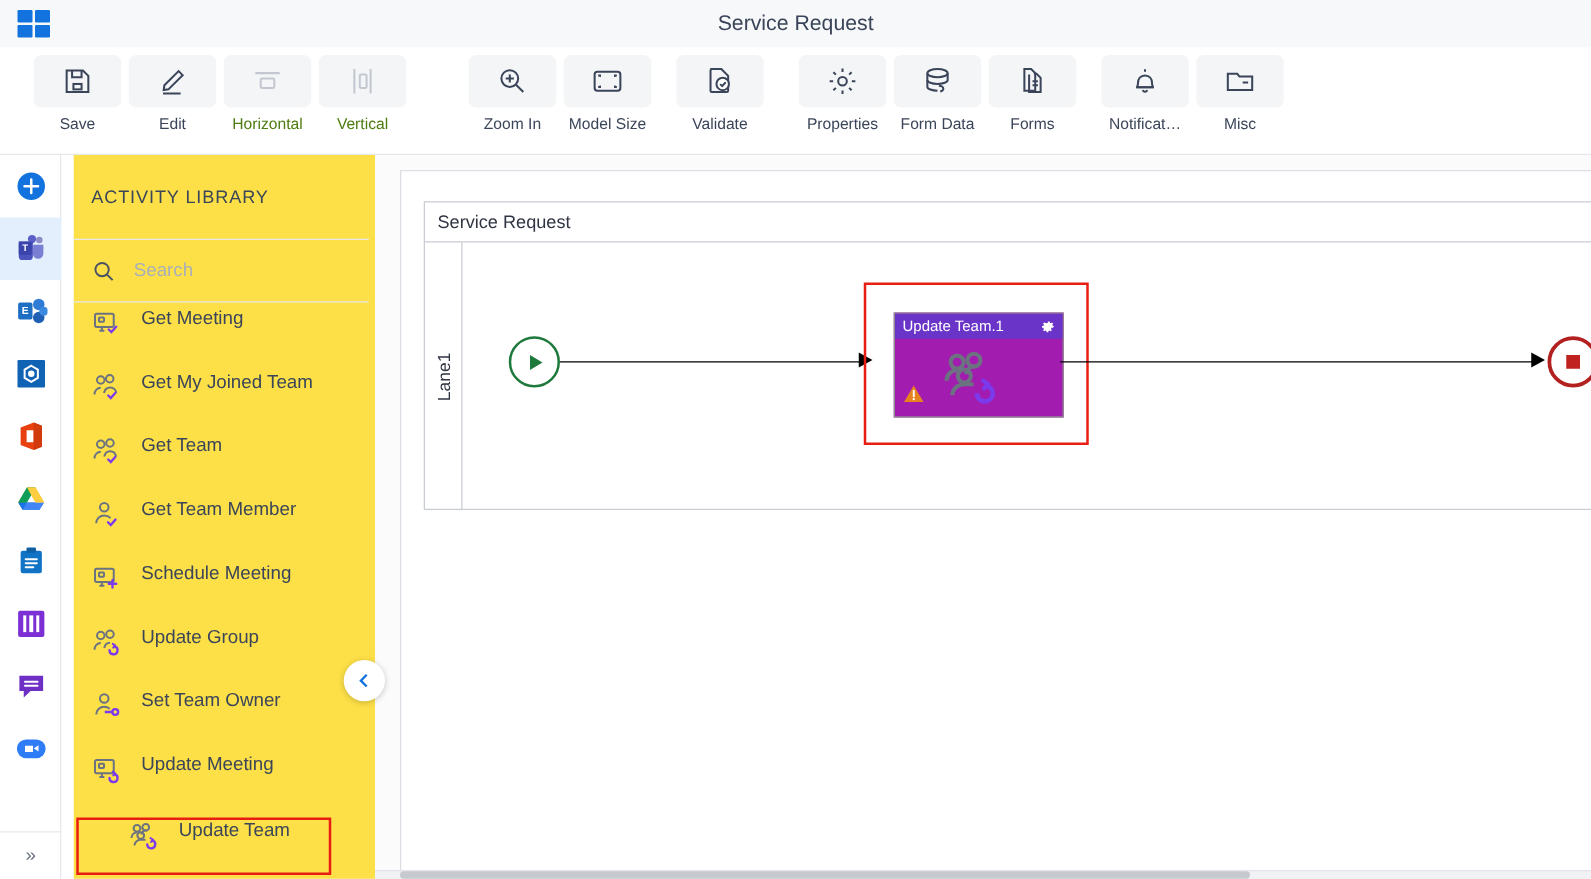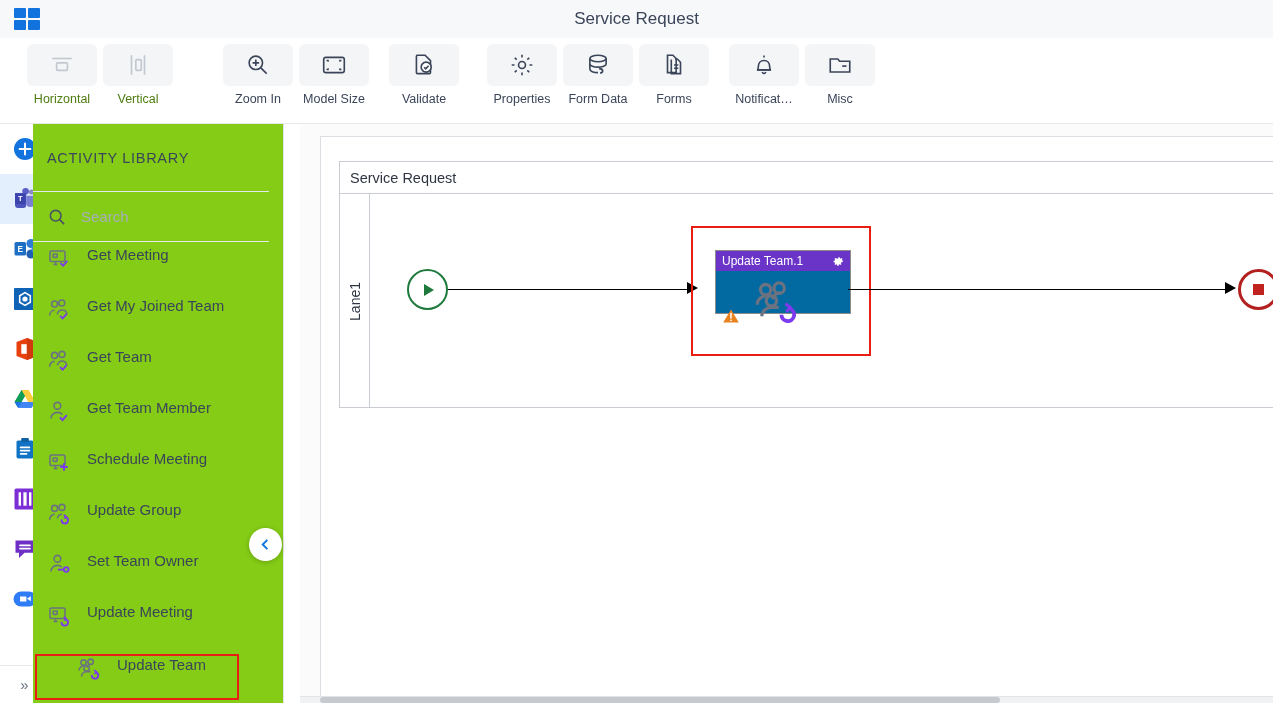--- a/index.html
+++ b/index.html
@@ -73,22 +73,22 @@
     position: absolute; left: 0; bottom: 0; width: 49px; height: 38px;
     border-top: 1px solid #e6e8ec;
     display: flex; align-items: center; justify-content: center;
     cursor: pointer; color: #6a7280; font-size: 15px;
   }
 
   .ic { width: 26px; height: 26px; display: block; }
 
   
   .panel {
-    position: absolute; left: 33px; top: 124px; width: 251px; height: 579px;
-    background: #84cc16; border-right: 1px solid #e0e2e7;
+    position: absolute; left: 59px; top: 124px; width: 251px; height: 579px;
+    background: #fde047; border-right: 1px solid #e0e2e7;
   }
   .panel-title {
     height: 68px; line-height: 68px; padding-left: 14px;
     font-size: 14.5px; letter-spacing: .7px; font-weight: 400; color: #3b4559;
     border-bottom: 1px solid #e6e8ec; margin: 0 14px 0 0;
   }
   .panel-search {
     height: 50px; display: flex; align-items: center;
     border-bottom: 1px solid #e6e8ec; margin-right: 14px; padding-left: 14px;
   }
@@ -189,22 +189,22 @@
     border-top: 6.5px solid transparent;
     border-bottom: 6.5px solid transparent;
   }
 
   .task-select {
     position: absolute; left: 321px; top: 32px;
     width: 180px; height: 130px; border: 2px solid #e81e13;
   }
   .task {
     position: absolute; left: 22px; top: 22px;
-    width: 136px; height: 64px;
-    border: 1px solid #8c8c8c; background: #0369a1;
+    width: 136px; height: 84px;
+    border: 1px solid #8c8c8c; background: #a21caf;
   }
   .task-head {
     height: 20px; background: #6b34c8;
     display: flex; align-items: center; justify-content: space-between;
     padding: 0 5px 0 6px;
   }
   .task-head .tname { font-size: 12px; color: #fff; white-space: nowrap; }
   .task-head .tgear { color: #fff; display:flex; }
   .task-body { position: relative; height: 63px; }
   .task-body .tmain { position: absolute; left: 36px; top: 6px; }
@@ -231,21 +231,40 @@
         <i></i>
         <i></i>
       </div>
   </div>
   <div class="title-text">Service Request</div>
 </div>
 
 <div class="ribbon">
   <div class="ribbon-inner">
 
-
+    <div class="rb-item">
+      <div class="rb-icon">
+        <svg class="ic" viewBox="0 0 24 24" fill="none" stroke="currentColor" stroke-width="1.5">
+          <path d="M4 4h12l4 4v12H4z"></path>
+            <path d="M8 4v5h7V4.5"></path>
+            <rect x="9" y="14" width="6" height="4"></rect>
+        </svg>
+      </div>
+      <div class="rb-label">Save</div>
+    </div>
+
+    <div class="rb-item">
+      <div class="rb-icon">
+        <svg class="ic" viewBox="0 0 24 24" fill="none" stroke="currentColor" stroke-width="1.5">
+          <path d="M16.5 4.5l3 3L9 18l-3.5.5L6 15z"></path>
+            <path d="M5 21h13"></path>
+        </svg>
+      </div>
+      <div class="rb-label">Edit</div>
+    </div>
 
     <div class="rb-item disabled">
       <div class="rb-icon">
         <svg class="ic" viewBox="0 0 24 24" fill="none" stroke="currentColor" stroke-width="1.5">
           <path d="M3 6h18"></path>
             <rect x="7" y="10" width="10" height="7" rx="1"></rect>
         </svg>
       </div>
       <div class="rb-label">Horizontal</div>
     </div>

